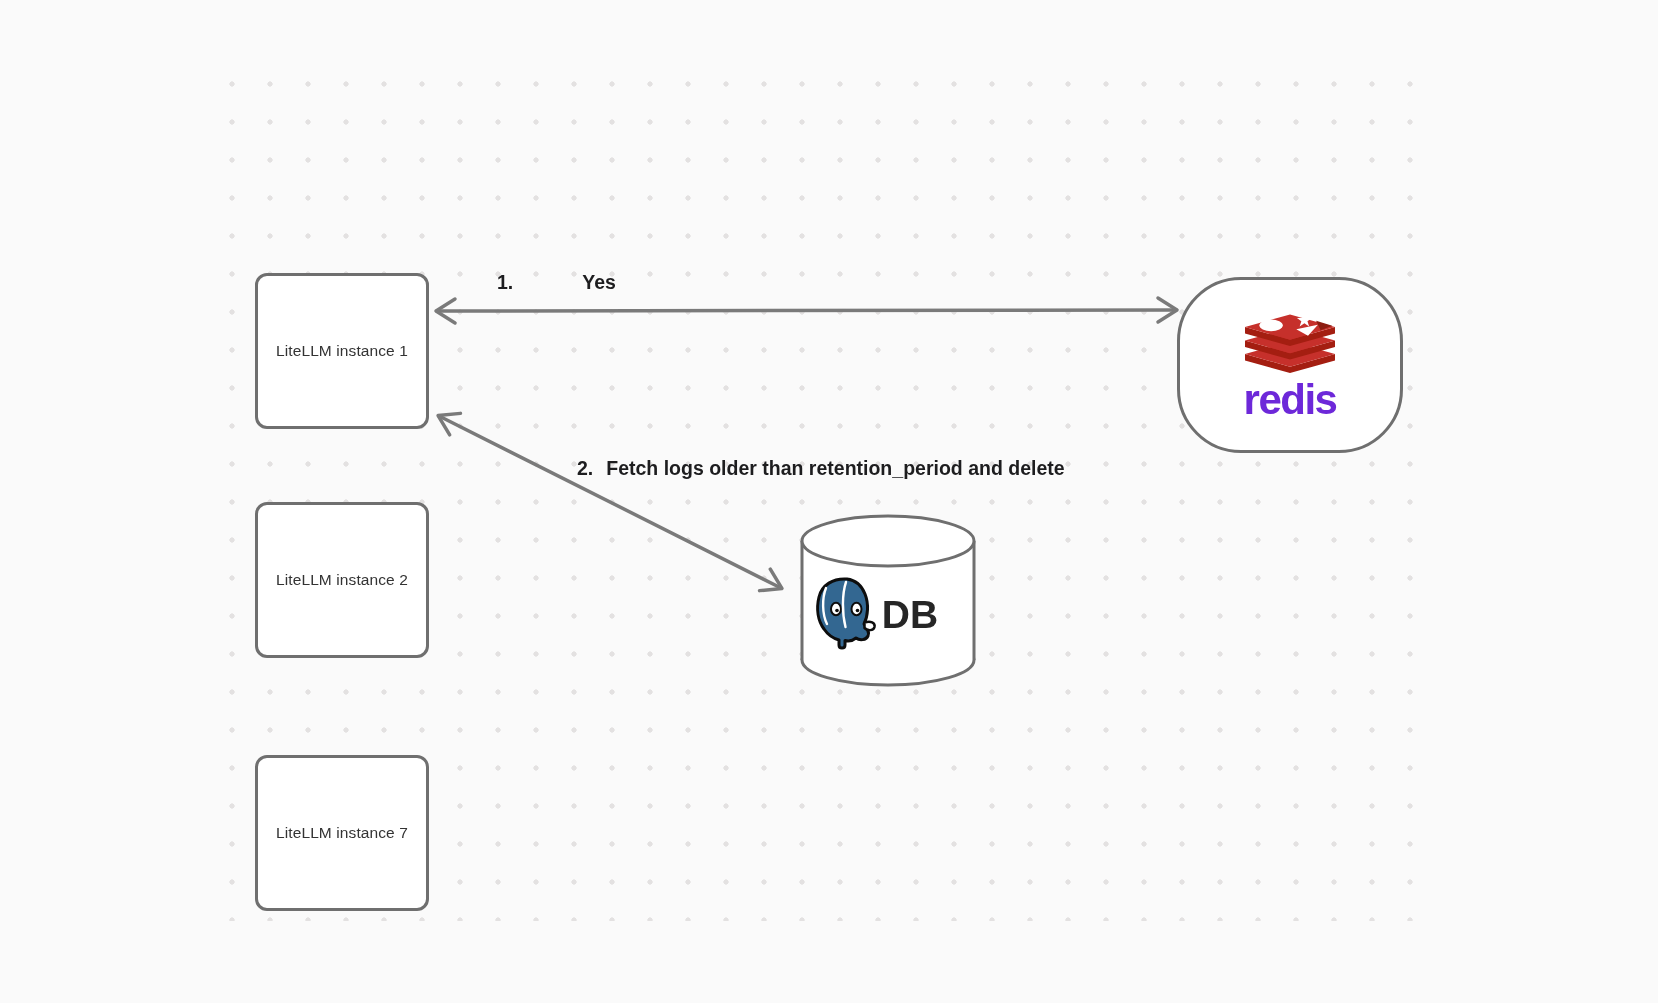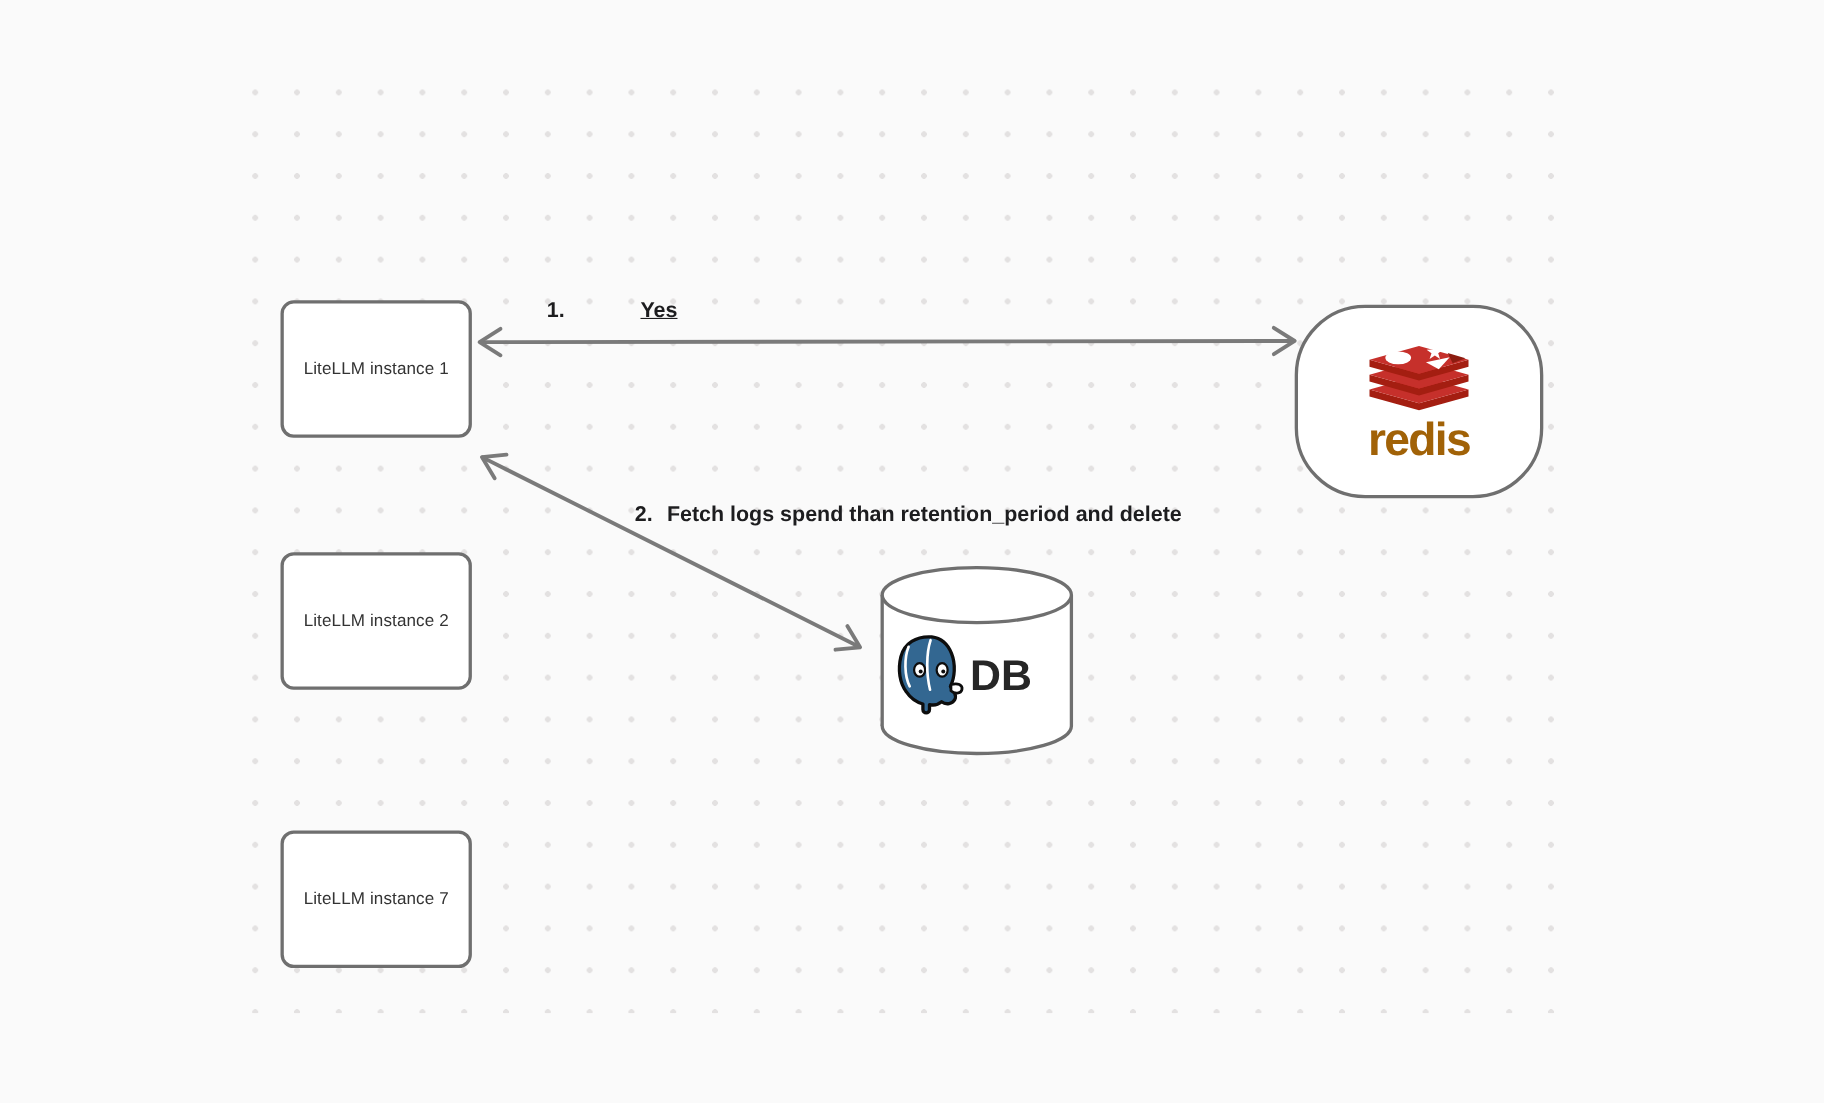--- a/index.html
+++ b/index.html
@@ -29,42 +29,42 @@
     position: absolute;
     background: #ffffff;
     border: 3px solid #6f6f6f;
     box-sizing: border-box;
     display: flex;
     align-items: center;
     justify-content: center;
   }
   .instance {
     left: 255px;
-    width: 174px; height: 125px;
+    width: 174px; height: 156px;
     border-radius: 12px;
   }
   .instance-1 { top: 273px; }
   .instance-2 { top: 502px; }
   .instance-3 { top: 755px; }
   .instance-label {
     font-size: 15.5px;
     color: #333333;
     letter-spacing: 0.1px;
   }
   .redis-node {
     left: 1177px; top: 277px;
     width: 226px; height: 176px;
     border-radius: 64px;
     flex-direction: column;
   }
   .redis-mark { width: 90px; height: 64px; margin-top: 4px; overflow: visible; }
   .redis-wordmark {
     font-size: 42px;
     font-weight: 700;
-    color: #a16207;
+    color: #6d28d9;
     letter-spacing: -1.5px;
     line-height: 1;
     margin-top: 1px;
   }
   .db-node {
     position: absolute;
     left: 799px; top: 513px;
     width: 178px; height: 180px;
   }
   .db-content {
@@ -87,21 +87,21 @@
     position: absolute;
     display: flex;
     white-space: nowrap;
     font-size: 19.5px;
     font-weight: 700;
     color: #1d1d1f;
     line-height: 26px;
   }
   .edge-label .num { margin-right: 13px; }
   .edge1-label { left: 497px; top: 269px; }
-  .edge1-label .resp { margin-left: 56px; text-decoration: underline; }
+  .edge1-label .resp { margin-left: 56px; }
   .edge2-label { left: 577px; top: 455px; }
 </style>
 </head>
 <body>
 
 <div class="canvas">
 
   <div class="dots"></div>
 
   <svg class="arrow-layer">
@@ -176,16 +176,16 @@
     </svg>
     <span class="db-label">DB</span>
   </div>
 
   <div class="edge-label edge1-label">
     <span class="num">1.</span>
     <span class="resp">Yes</span>
   </div>
   <div class="edge-label edge2-label">
     <span class="num">2.</span>
-    <span class="txt">Fetch logs spend than retention_period and delete</span>
+    <span class="txt">Fetch logs older than retention_period and delete</span>
   </div>
 
 </div>
 
 </body></html>

